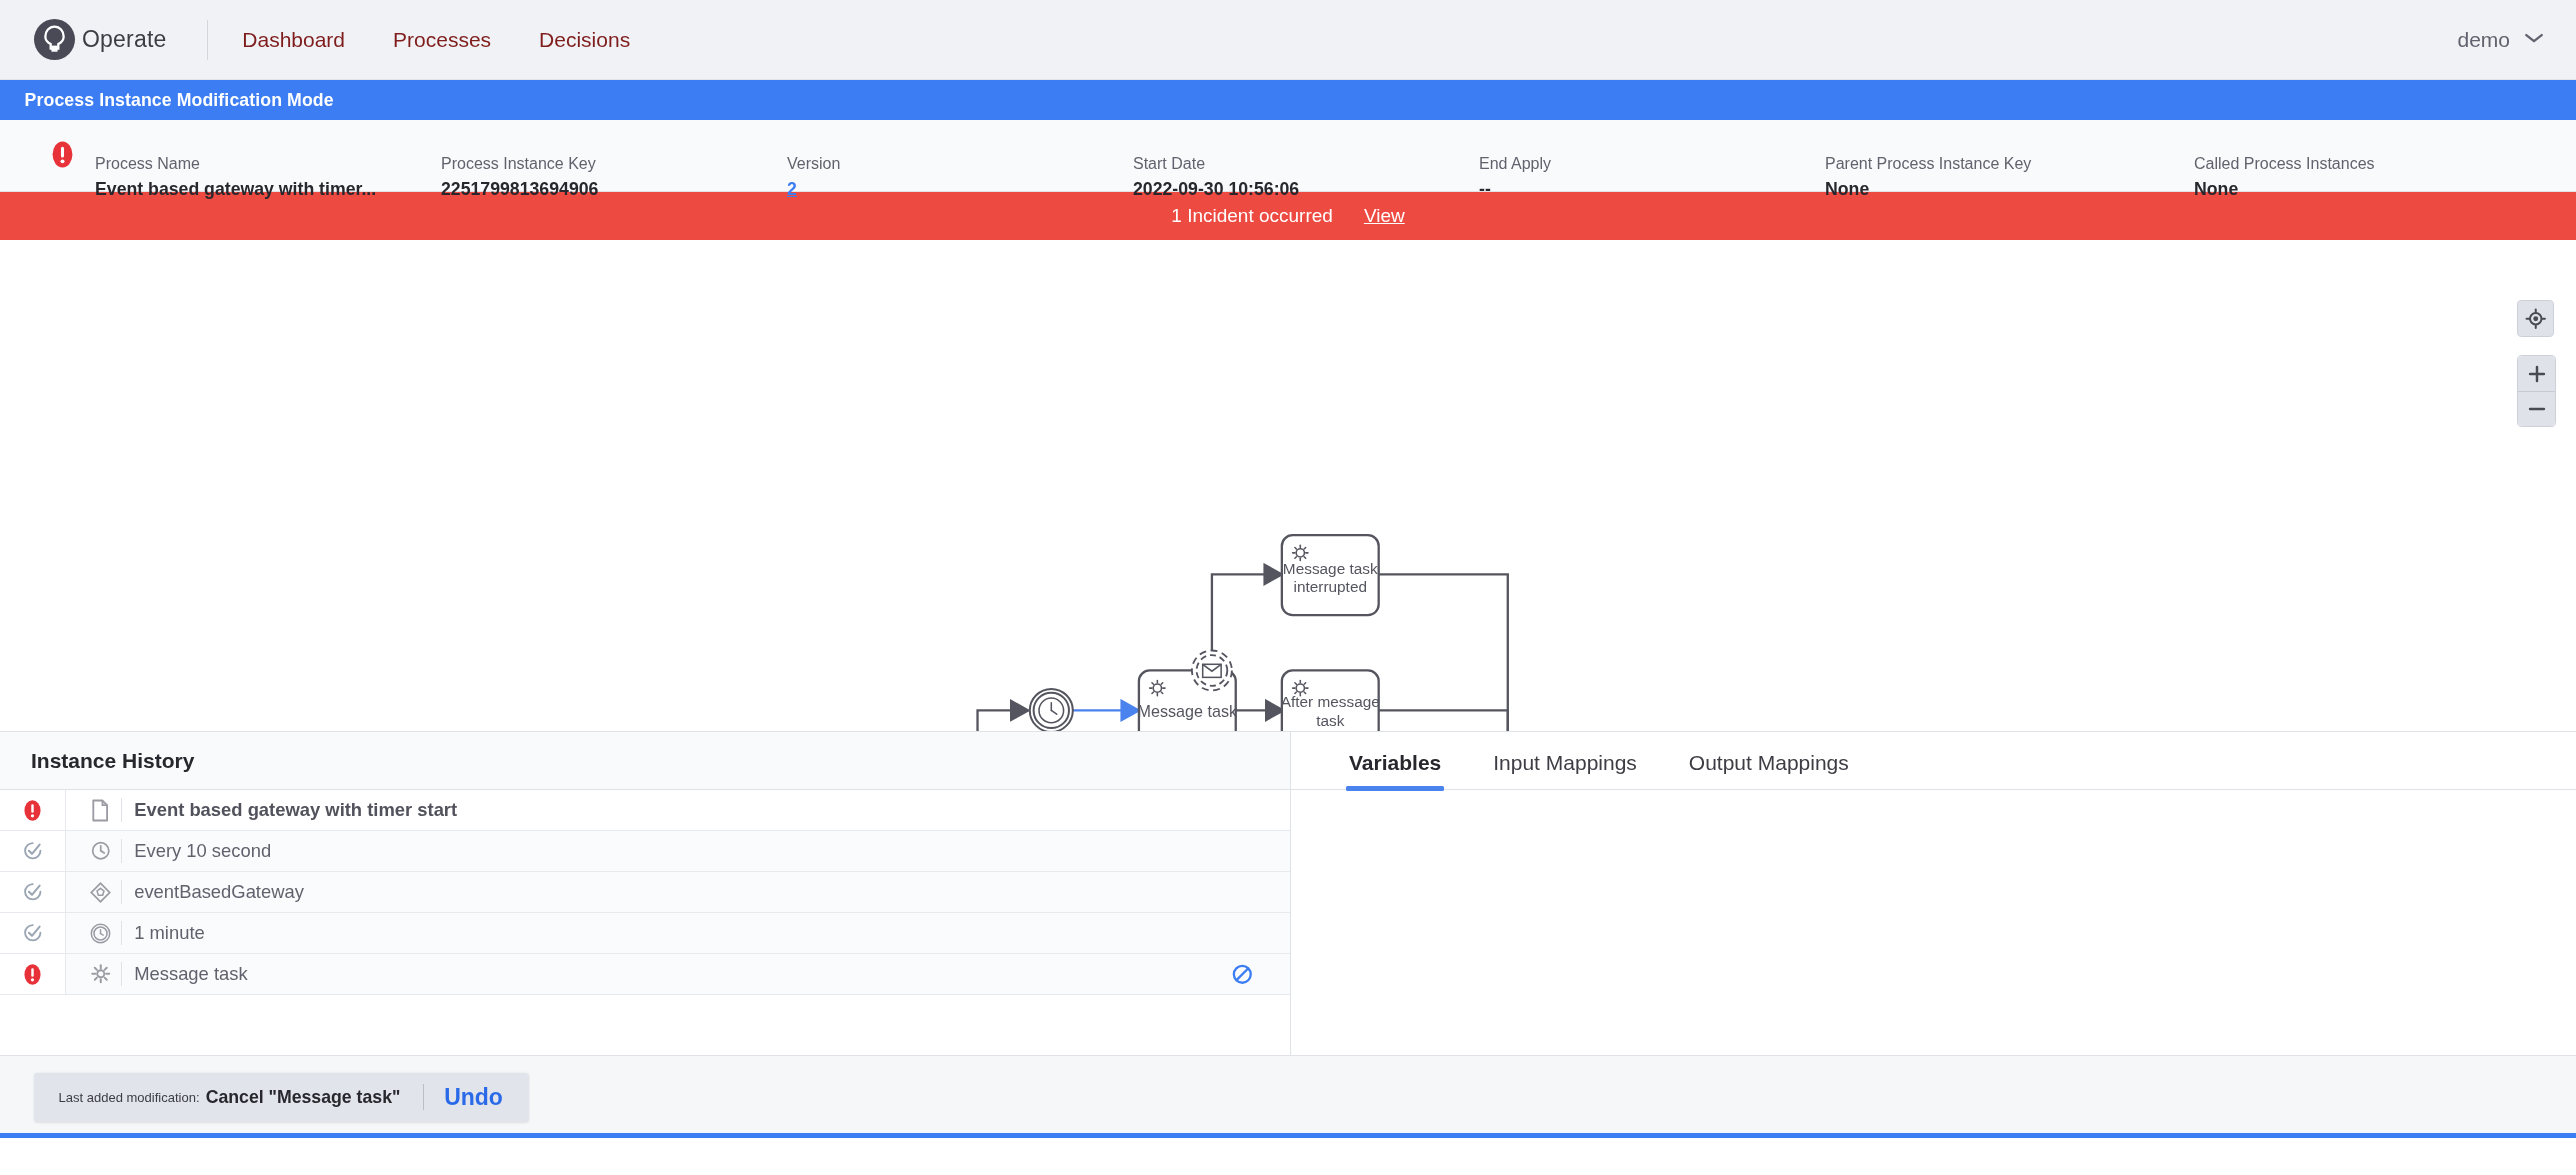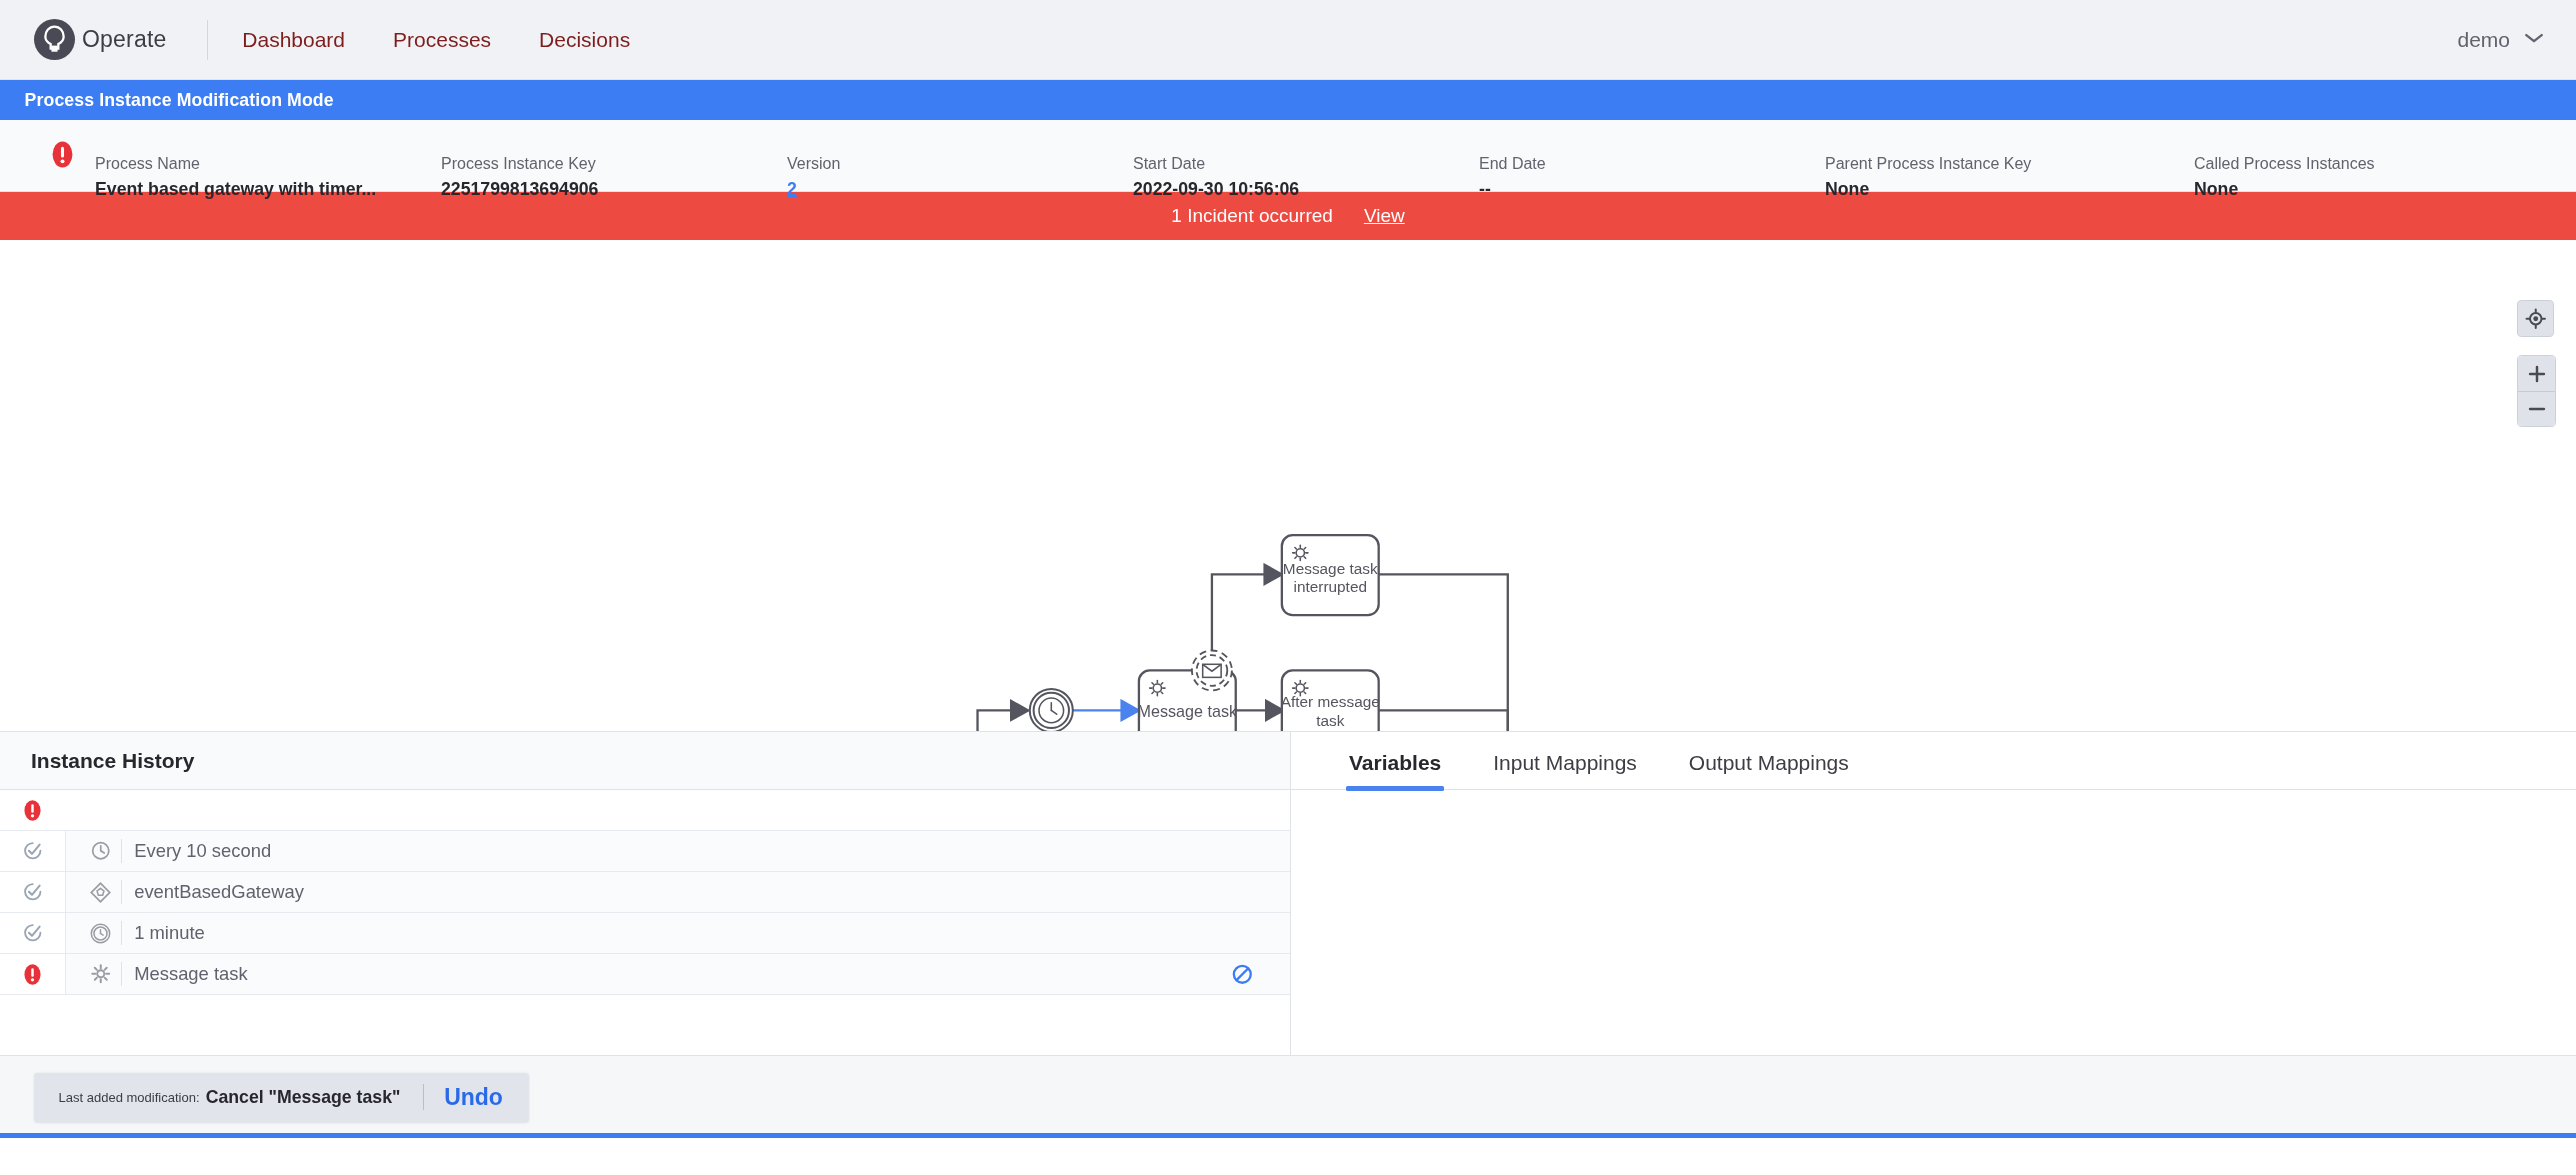--- a/index.html
+++ b/index.html
@@ -239,21 +239,21 @@
       </div>
       <div class="meta-col mc-2">
         <div class="meta-label">Version</div>
         <div class="meta-value link">2</div>
       </div>
       <div class="meta-col mc-3">
         <div class="meta-label">Start Date</div>
         <div class="meta-value">2022-09-30 10:56:06</div>
       </div>
       <div class="meta-col mc-4">
-        <div class="meta-label">End Date</div>
+        <div class="meta-label">End Apply</div>
         <div class="meta-value">--</div>
       </div>
       <div class="meta-col mc-5">
         <div class="meta-label">Parent Process Instance Key</div>
         <div class="meta-value">None</div>
       </div>
       <div class="meta-col mc-6">
         <div class="meta-label">Called Process Instances</div>
         <div class="meta-value">None</div>
       </div>
@@ -537,20 +537,30 @@
       </div>
       <div class="history-rows">
 
         <div class="hrow root">
           <div class="state-cell">
             <svg width="23" height="23" viewBox="0 0 30 30">
               <ellipse cx="15" cy="15" rx="10.5" ry="13.5" fill="#e8323a"></ellipse>
               <rect x="13.4" y="7" width="3.2" height="11" rx="1.6" fill="#fff"></rect>
               <circle cx="15" cy="22" r="2.1" fill="#fff"></circle>
             </svg>
+          </div>
+          <div class="node-cell">
+            <span class="ntype-icon">
+              <svg width="18.4" height="23" viewBox="0 0 24 30">
+                <path d="M3,2 L15,2 L21,8 L21,28 L3,28 Z" fill="none" stroke="#9b9ba4" stroke-width="2.4" stroke-linejoin="round"></path>
+                <path d="M15,2 L15,8 L21,8" fill="none" stroke="#9b9ba4" stroke-width="2.4" stroke-linejoin="round"></path>
+              </svg>
+            </span>
+            <span class="vdiv"></span>
+            <span class="nlabel">Event based gateway with timer start</span>
           </div>
           <div class="hrow-spacer"></div>
         </div>
 
         <div class="hrow child">
           <div class="state-cell">
             <svg width="21.5" height="21.5" viewBox="0 0 28 28">
               <path d="M24,14 A10,10 0 1 1 14,4" fill="none" stroke="#9aa5b4" stroke-width="2.4" stroke-linecap="round"></path>
               <path d="M9,14 L13,18 L23,6" fill="none" stroke="#9aa5b4" stroke-width="2.6" stroke-linecap="round" stroke-linejoin="round"></path>
             </svg>

